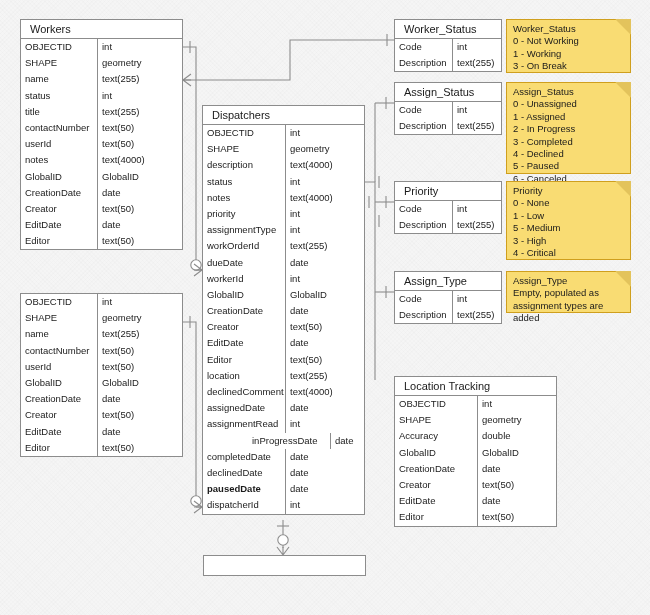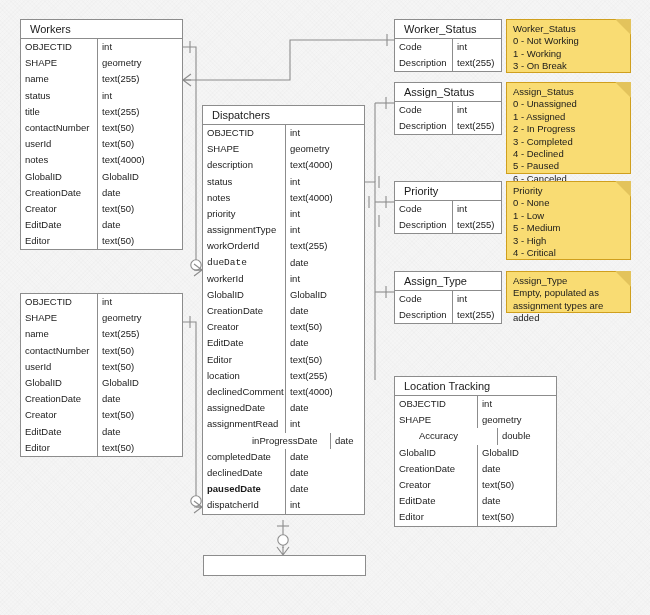--- a/index.html
+++ b/index.html
@@ -288,21 +288,21 @@
           </div>
           <div class="trow">
             <div class="tname" style="width: 83px;">assignmentType</div>
             <div class="ttype">int</div>
           </div>
           <div class="trow">
             <div class="tname" style="width: 83px;">workOrderId</div>
             <div class="ttype">text(255)</div>
           </div>
           <div class="trow">
-            <div class="tname" style="width: 83px; font-family: Liberation Mono, monospace;">dueDate</div>
+            <div class="tname" style="width: 83px;">dueDate</div>
             <div class="ttype">date</div>
           </div>
           <div class="trow">
             <div class="tname" style="width: 83px;">workerId</div>
             <div class="ttype">int</div>
           </div>
           <div class="trow">
             <div class="tname" style="width: 83px;">GlobalID</div>
             <div class="ttype">GlobalID</div>
           </div>
@@ -417,21 +417,21 @@
         <div class="tbody">
           <div class="trow">
             <div class="tname" style="width: 83px;">OBJECTID</div>
             <div class="ttype">int</div>
           </div>
           <div class="trow">
             <div class="tname" style="width: 83px;">SHAPE</div>
             <div class="ttype">geometry</div>
           </div>
           <div class="trow">
-            <div class="tname" style="width: 83px; margin-left: 20px;">Accuracy</div>
+            <div class="tname" style="width: 83px;">Accuracy</div>
             <div class="ttype">double</div>
           </div>
           <div class="trow">
             <div class="tname" style="width: 83px;">GlobalID</div>
             <div class="ttype">GlobalID</div>
           </div>
           <div class="trow">
             <div class="tname" style="width: 83px;">CreationDate</div>
             <div class="ttype">date</div>
           </div>

